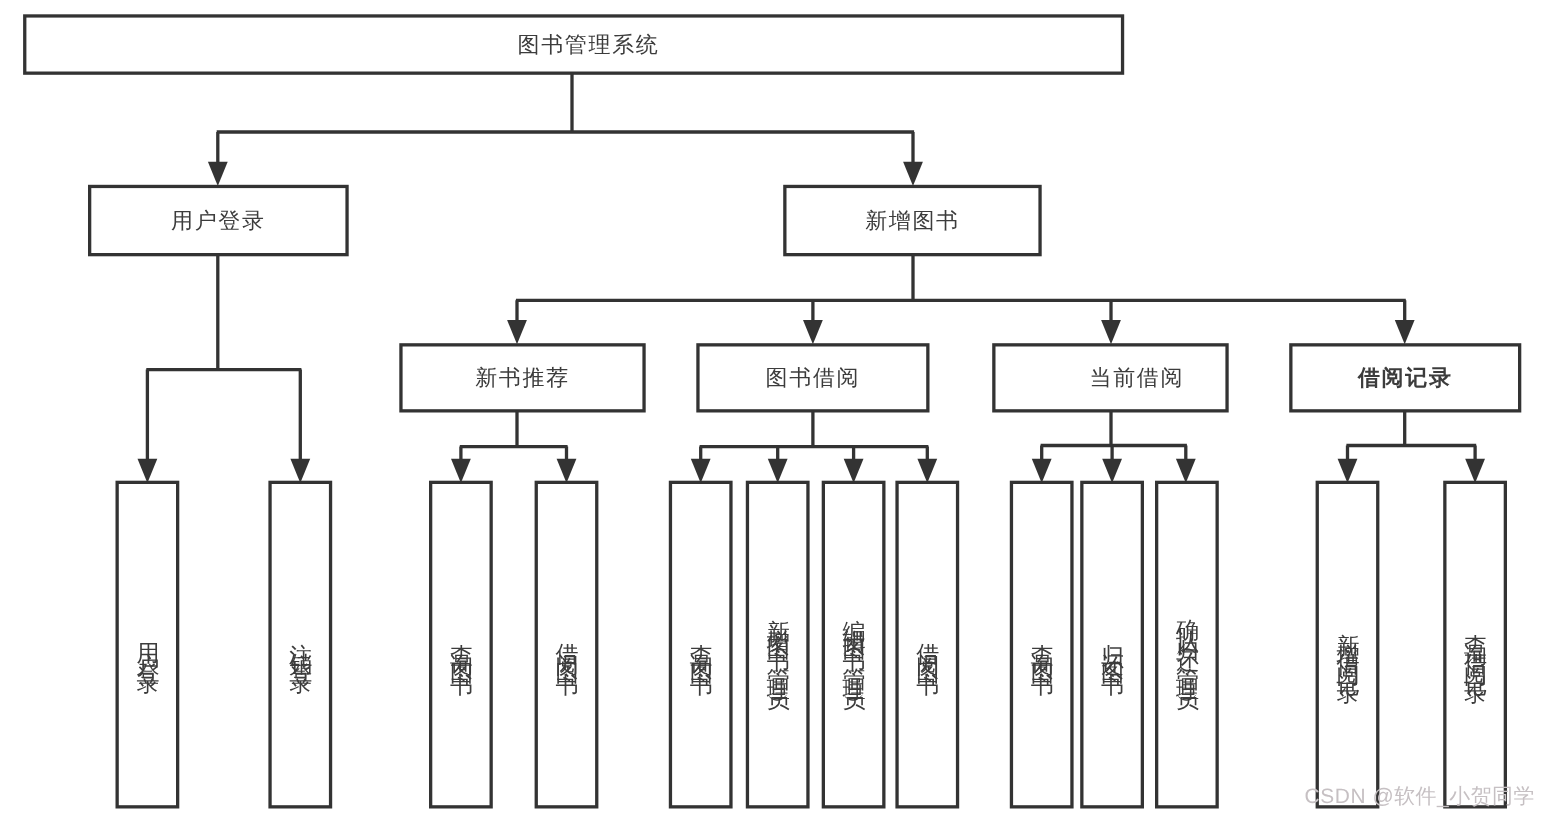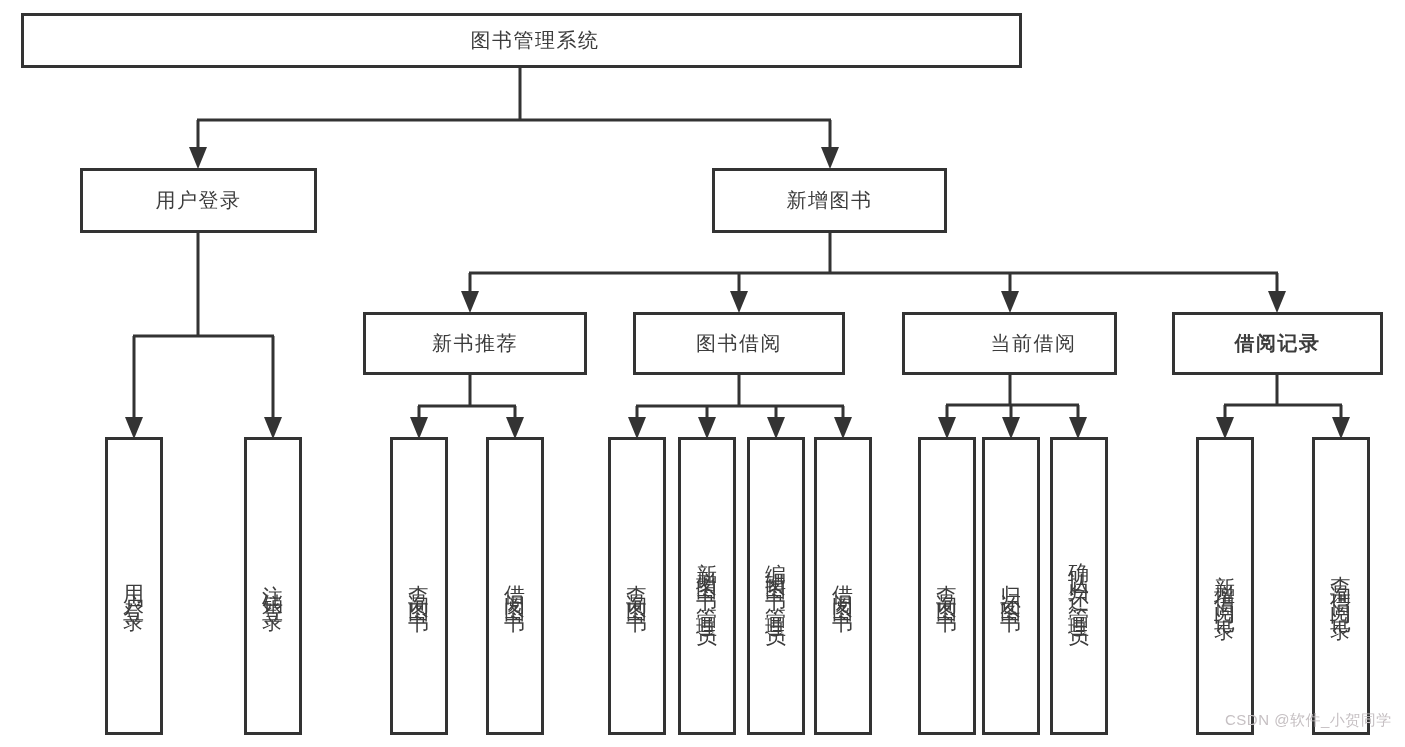--- a/index.html
+++ b/index.html
@@ -14,22 +14,22 @@
   .hlabel { font-size:20px; letter-spacing:1.5px; color:#3c3c3c; white-space:nowrap; }
   .vbox .vlabel {
     writing-mode:vertical-rl; text-orientation:mixed;
     font-size:21px; letter-spacing:9px; line-height:1; color:#3c3c3c;
   }
   svg.connectors {
     position:absolute; left:0; top:0; width:1405px; height:747px;
     pointer-events:none; z-index:5;
   }
   .watermark {
-    position:absolute; left:1225px; top:711px; z-index:9;
-    font-size:15px; letter-spacing:0.5px; color:#c6c0c3; white-space:nowrap;
+    position:absolute; left:1186px; top:711px; z-index:9;
+    font-size:19px; letter-spacing:0.5px; color:#c6c0c3; white-space:nowrap;
   }
 </style>
 </head>
 <body>
 
 <div class="canvas">
 
   <div class="box" style="left:21px; top:13px; width:1001px; height:55px;padding-left:27px;">
     <span class="hlabel">图书管理系统</span>
   </div>

